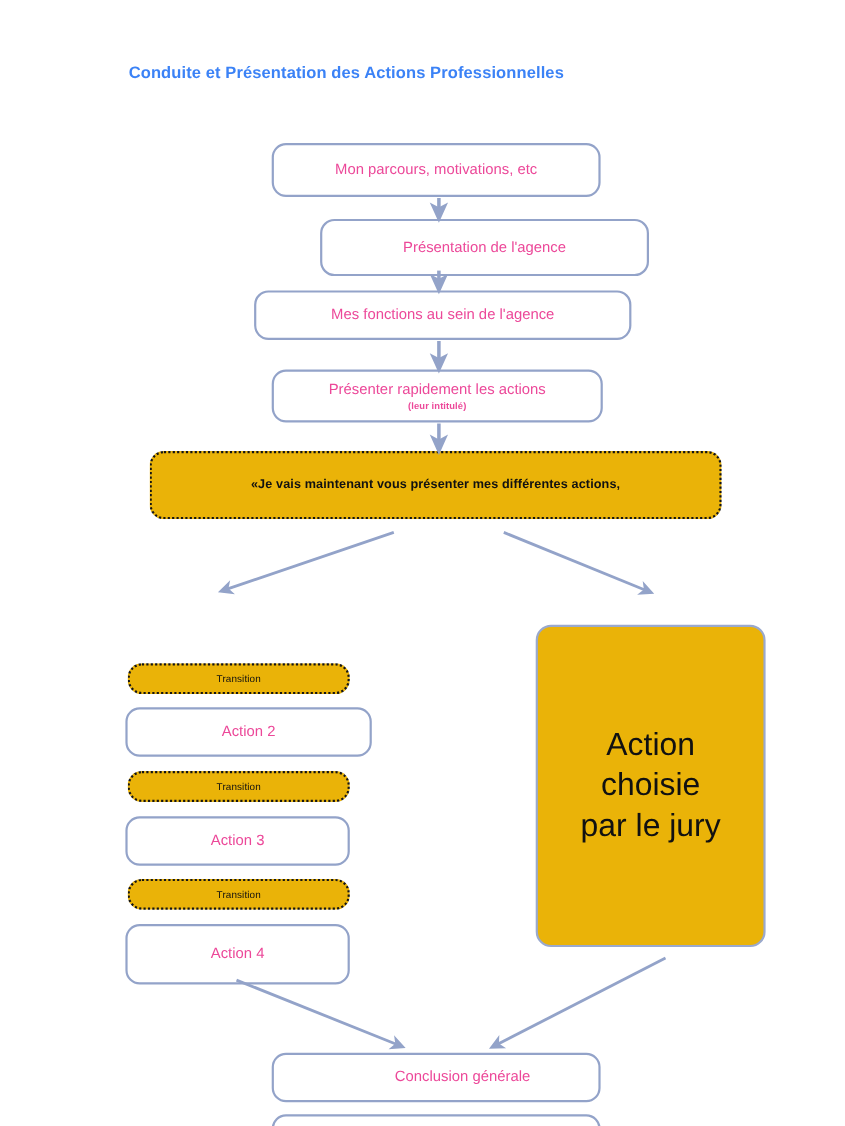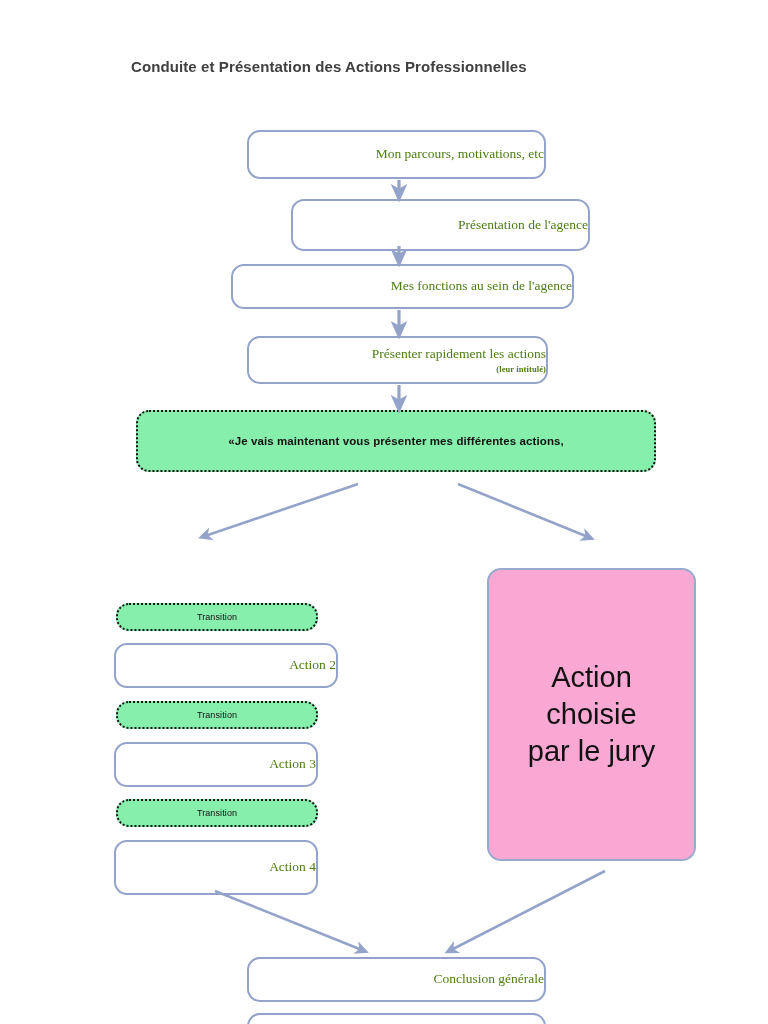--- a/index.html
+++ b/index.html
@@ -17,60 +17,59 @@
   #canvas {
     position: absolute;
     left: 0; top: 0;
     width: 768px;
     height: 1024px;
   }
 
   
   .page-title {
     position: absolute;
-    left: 131px;
+    left: 117px;
     top: 58px;
     font-size: 15px;
     font-weight: bold;
-    color: #404040;
+    color: #3b82f6;
     letter-spacing: 0.1px;
     white-space: nowrap;
   }
 
   
   .node {
     position: absolute;
     box-sizing: border-box;
     border: 2px solid #93a3c9;
     border-radius: 13px;
     background: #ffffff;
     display: flex;
     flex-direction: column;
-    align-items: flex-end;
+    align-items: center;
     justify-content: center;
-    color: #4d7c0f;
+    color: #ec4899;
     font-size: 13.5px;
     line-height: 1.25;
     text-align: center;
-    font-family: Liberation Serif, serif;
   }
   .node .sub {
     font-size: 8.5px;
     font-weight: bold;
     margin-top: 1px;
     letter-spacing: 0.1px;
   }
 
   
   .dotted {
     position: absolute;
     box-sizing: border-box;
     border: 2px dotted #141414;
     border-radius: 13px;
-    background: #86efac;
+    background: #eab308;
     display: flex;
     align-items: center;
     justify-content: center;
     text-align: center;
     color: #111111;
     gap: 48px;
   }
   .quote-box {
     font-size: 11.5px;
     font-weight: bold;
@@ -82,21 +81,21 @@
     font-size: 9px;
     letter-spacing: 0.1px;
   }
 
   
   .jury-box {
     position: absolute;
     box-sizing: border-box;
     border: 2px solid #9aa9cd;
     border-radius: 14px;
-    background: #f9a8d4;
+    background: #eab308;
     display: flex;
     align-items: center;
     justify-content: center;
     text-align: center;
     font-size: 29px;
     line-height: 1.28;
     color: #111111;
   }
 
   

